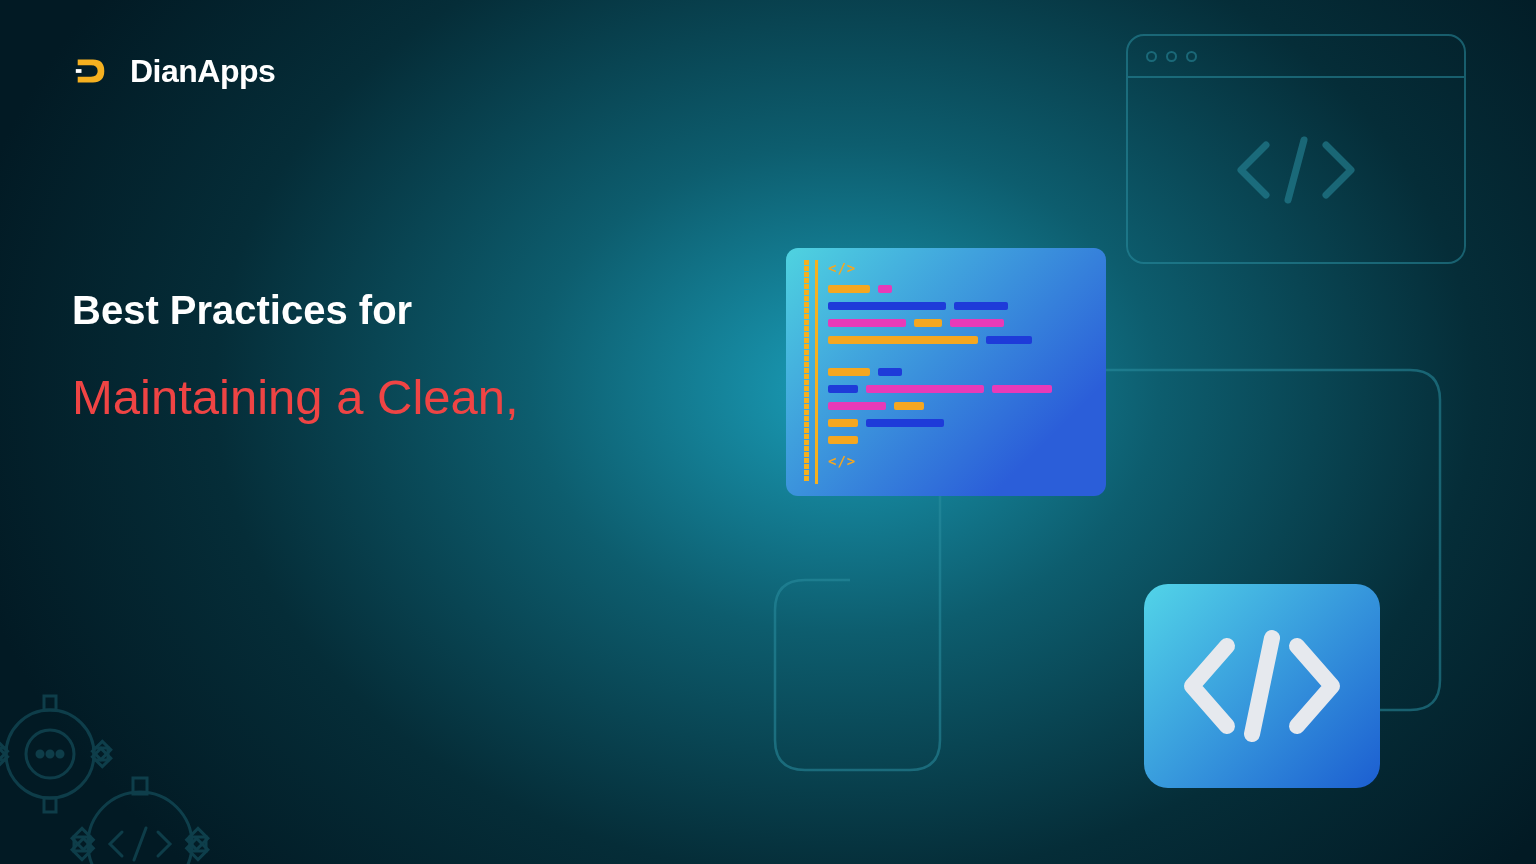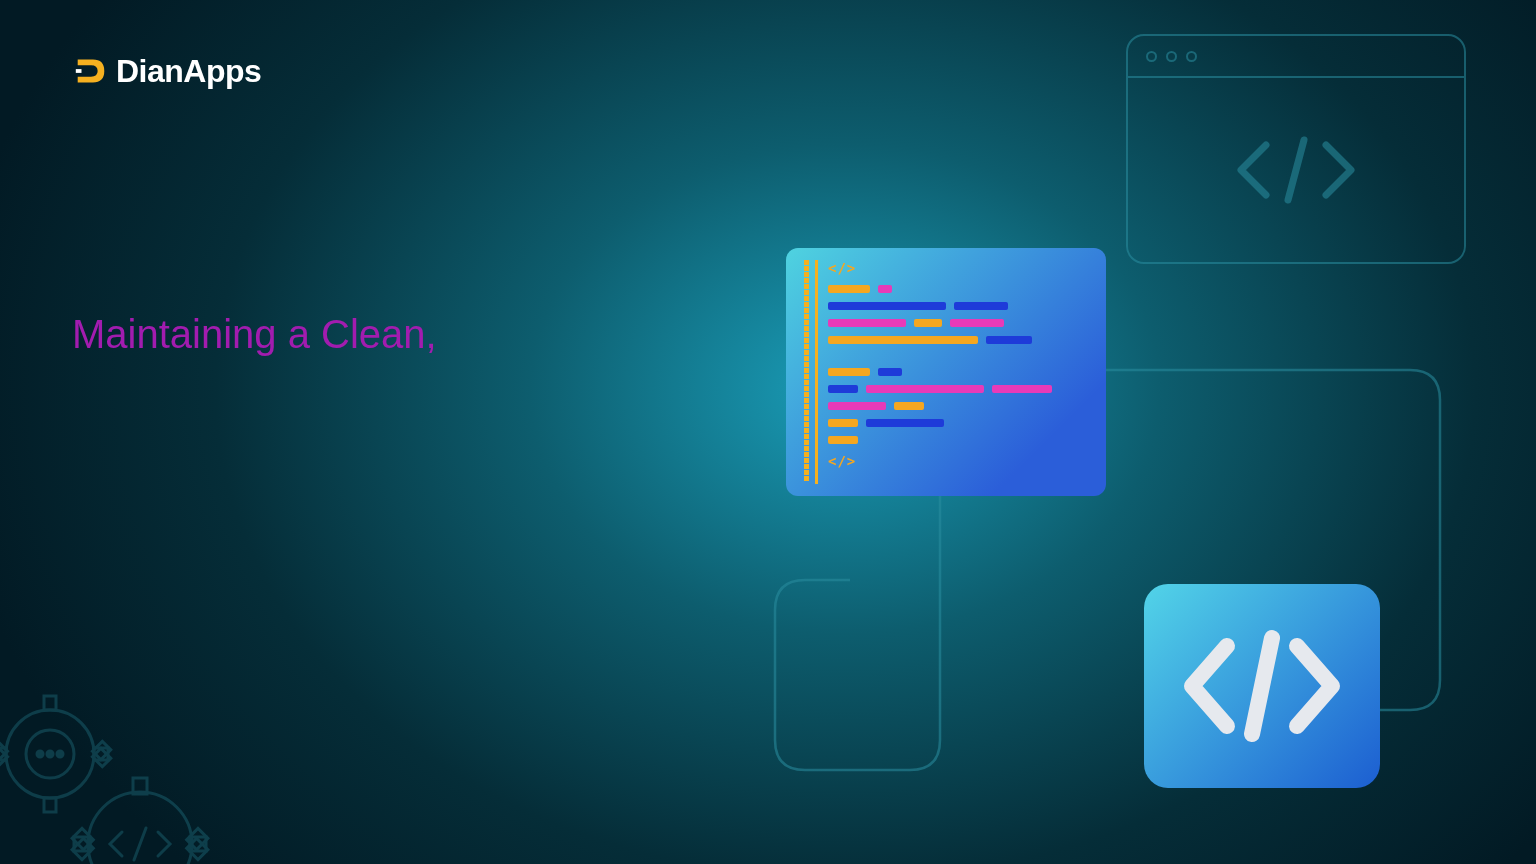--- a/index.html
+++ b/index.html
@@ -12,33 +12,33 @@
   overflow: hidden;
 }
 
 
 .logo {
   position: absolute;
   top: 52px;
   left: 72px;
   display: flex;
   align-items: center;
-  gap: 6px;
+  gap: 20px;
 }
 .logo-mark { width: 38px; height: 38px; }
 .logo-text { color: #ffffff; font-size: 32px; font-weight: 700; letter-spacing: -0.5px; }
 
 
 .heading {
   position: absolute;
   top: 288px;
   left: 72px;
 }
 .line1 { color: #ffffff; font-size: 40px; font-weight: 700; margin-bottom: 28px; }
-.line2, .line3 { color: #a21caf; font-size: 40px; font-weight: 400; line-height: 1.5; margin-top: 16px; }
+.line2, .line3 { color: #ef4444; font-size: 49px; font-weight: 400; line-height: 1.5; margin-top: 16px; }
 .line3 .bold { font-weight: 700; }
 
 
 .window-outline {
   position: absolute;
   top: 34px;
   right: 70px;
   width: 340px;
   height: 230px;
   border: 2px solid #2a8ea0;
@@ -113,20 +113,21 @@
 
 <div class="logo">
   <svg class="logo-mark" viewBox="0 0 40 40">
     <path d="M6 8 L22 8 Q34 8 34 20 Q34 32 22 32 L6 32 L6 26 L20 26 Q27 26 27 20 Q27 14 20 14 L6 14 Z" fill="#f5b020"></path>
     <rect x="4" y="18" width="6" height="4" fill="#ffffff"></rect>
   </svg>
   <span class="logo-text">DianApps</span>
 </div>
 
 <div class="heading">
+  <div class="line1">Best Practices for</div>
   <div class="line2">Maintaining a Clean,</div>
 </div>
 
 <div class="window-outline">
   <div class="window-topbar">
     <div class="dot"></div>
     <div class="dot"></div>
     <div class="dot"></div>
   </div>
   <div class="window-body">

